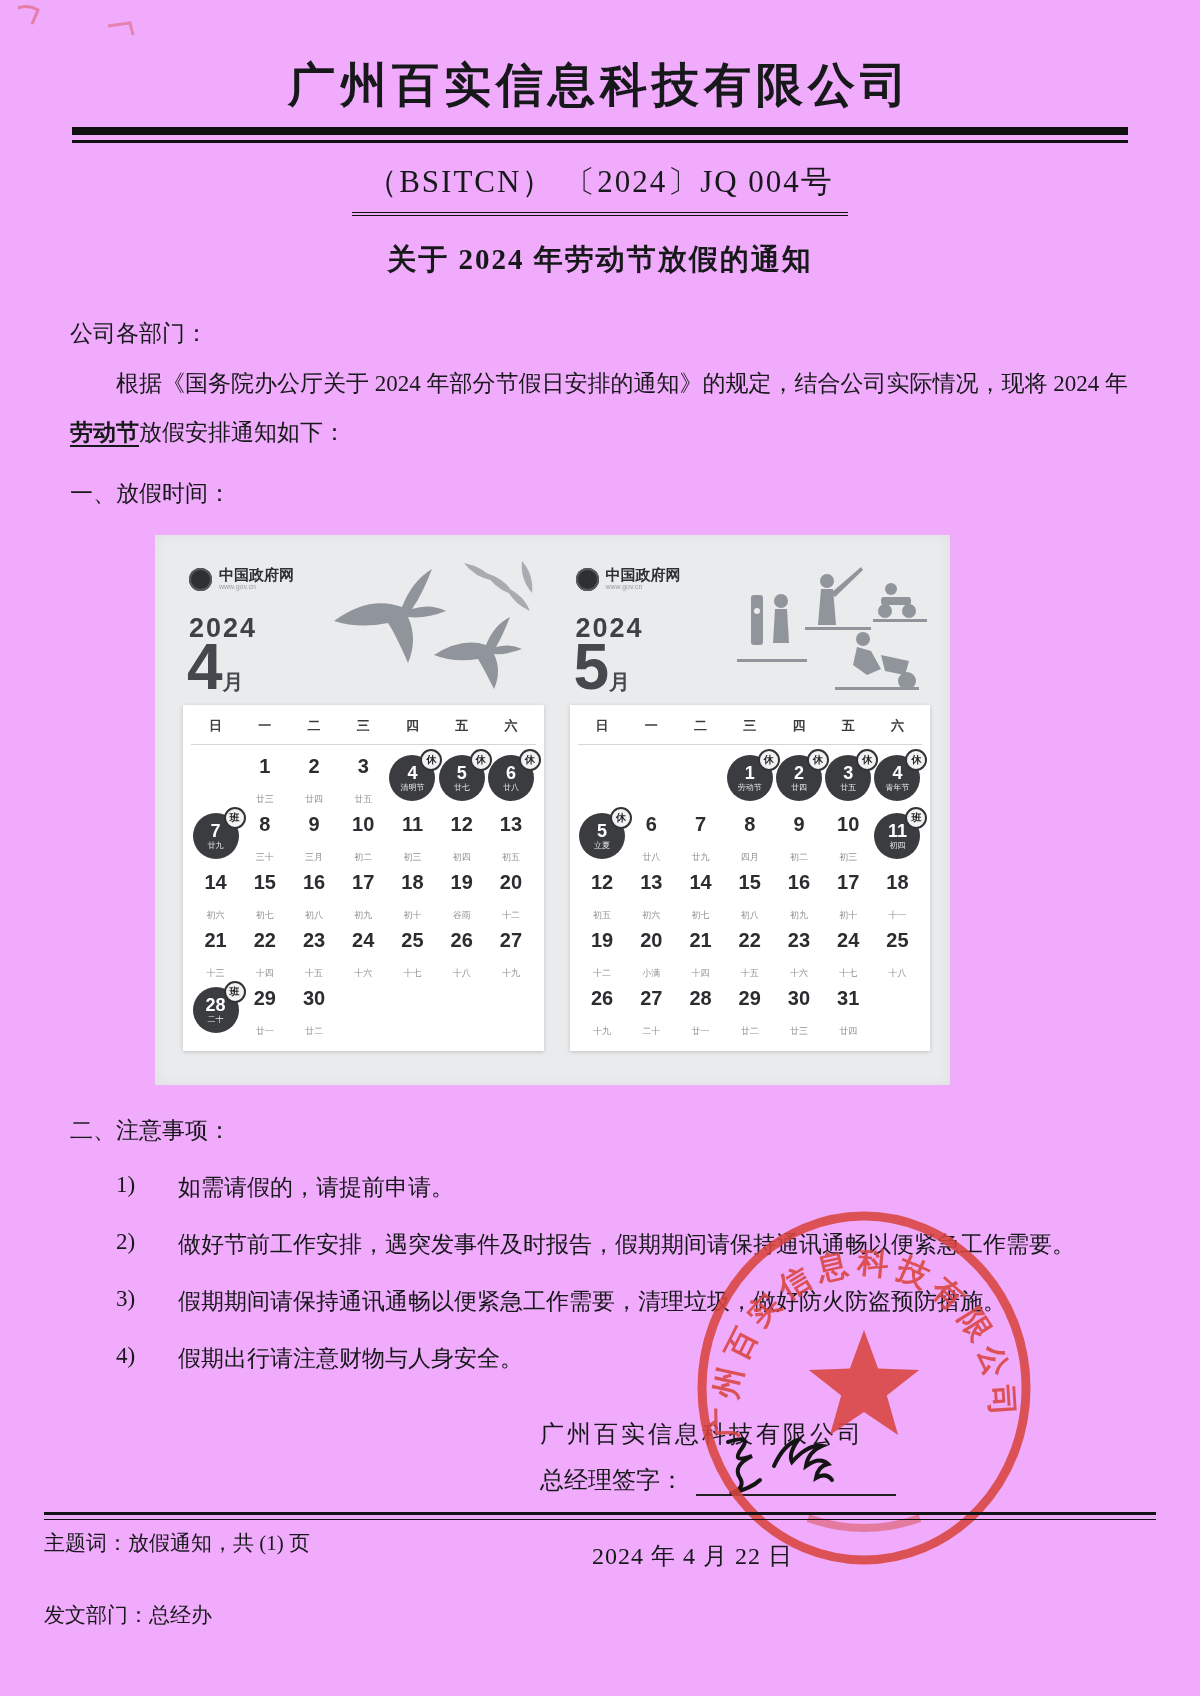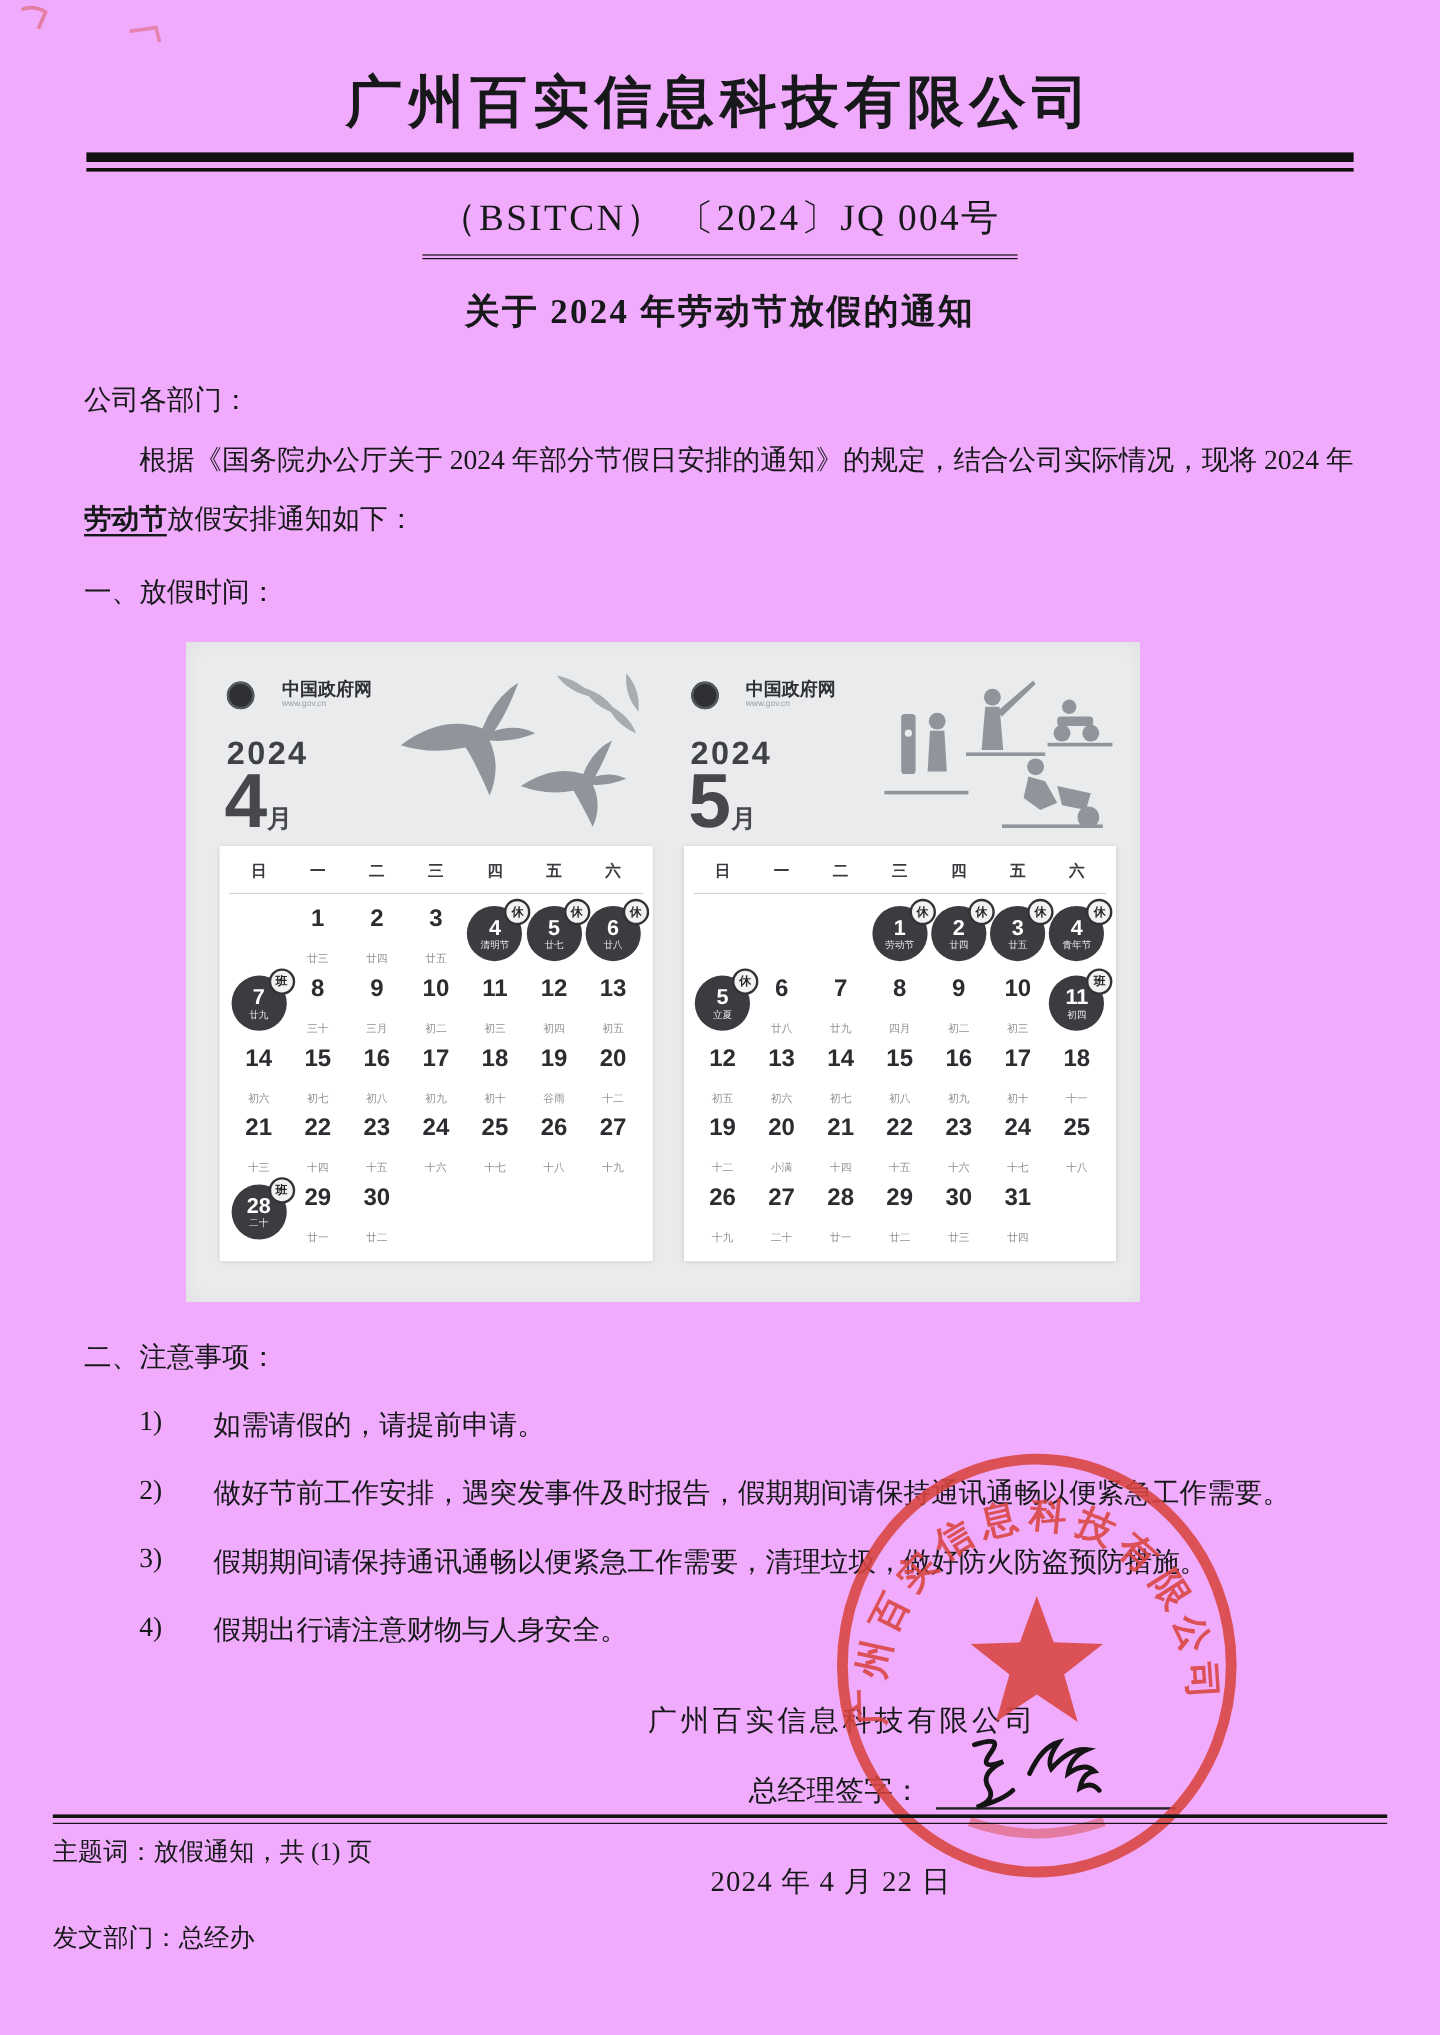--- a/index.html
+++ b/index.html
@@ -20,21 +20,21 @@
   .intro .hl{font-weight:bold;text-decoration:underline;text-underline-offset:5px;}
   .sec-heading{margin-top:20px;font-size:23px;}
   .sec1-body{margin-top:16px;padding-left:46px;font-size:23px;}
 
   
   .cal-wrap{margin:26px 0 0 85px;width:795px;background:#e9ebed;box-shadow:inset 0 0 14px rgba(0,0,0,.05);
             padding:24px 20px 34px 28px;display:flex;gap:26px;box-sizing:border-box;
             font-family:"Liberation Sans","DejaVu Sans",sans-serif;}
   .cal-card{flex:1;display:flex;flex-direction:column;}
   .cal-head{height:146px;position:relative;}
-  .cal-logo{position:absolute;top:8px;left:6px;display:flex;align-items:center;gap:23px;}
+  .cal-logo{position:absolute;top:8px;left:6px;display:flex;align-items:center;gap:7px;}
   .cal-logo .mark{width:23px;height:23px;border-radius:50%;background:#2e3033;box-shadow:inset 0 0 0 2px #55585c;}
   .cal-logo .t1{font-size:15px;font-weight:bold;color:#2e3033;line-height:1.1;}
   .cal-logo .t2{font-size:7px;color:#9a9da0;line-height:1.2;}
   .cal-year{position:absolute;top:54px;left:6px;font-size:27px;font-weight:800;color:#3f4146;letter-spacing:2px;}
   .cal-month{position:absolute;top:76px;left:4px;font-size:64px;font-weight:800;color:#46484d;line-height:1;}
   .cal-month .yue{font-size:21px;font-weight:700;}
   .cal-art{position:absolute;right:0;top:0;}
   .cal-body{background:#ffffff;box-shadow:0 1px 4px rgba(0,0,0,.18);padding:12px 8px 14px;flex:1;}
   .weekday-row{display:grid;grid-template-columns:repeat(7,1fr);text-align:center;font-size:13px;
                font-weight:bold;color:#3a3c40;padding-bottom:9px;border-bottom:1px solid #d4d6d8;}
@@ -52,21 +52,21 @@
 
   
   .notes{margin-top:30px;}
   .note-item{display:flex;font-size:23px;margin-top:26px;}
   .note-num{width:108px;padding-left:46px;box-sizing:border-box;flex:none;}
   .note-text{flex:1;}
 
   
   .sig-block{width:440px;margin:44px 150px 0 auto;font-size:24px;position:relative;}
   .sig-company{letter-spacing:3px;}
-  .sig-line-row{margin-top:26px;display:flex;align-items:flex-end;justify-content:flex-end;}
+  .sig-line-row{margin-top:14px;display:flex;align-items:flex-end;}
   .sig-underline{display:inline-block;width:200px;border-bottom:2px solid #222;height:28px;position:relative;margin-left:12px;}
   .sig-script{position:absolute;left:8px;bottom:-12px;}
   .sig-date{margin-top:44px;padding-left:52px;letter-spacing:1px;}
 
   
   .stamp{position:absolute;left:688px;top:1202px;width:352px;height:370px;opacity:.88;pointer-events:none;}
 
   
   .footer{position:absolute;left:44px;right:44px;top:1512px;}
   .footer-rule{border-top:3px solid #141414;height:4px;border-bottom:1px solid #141414;}

